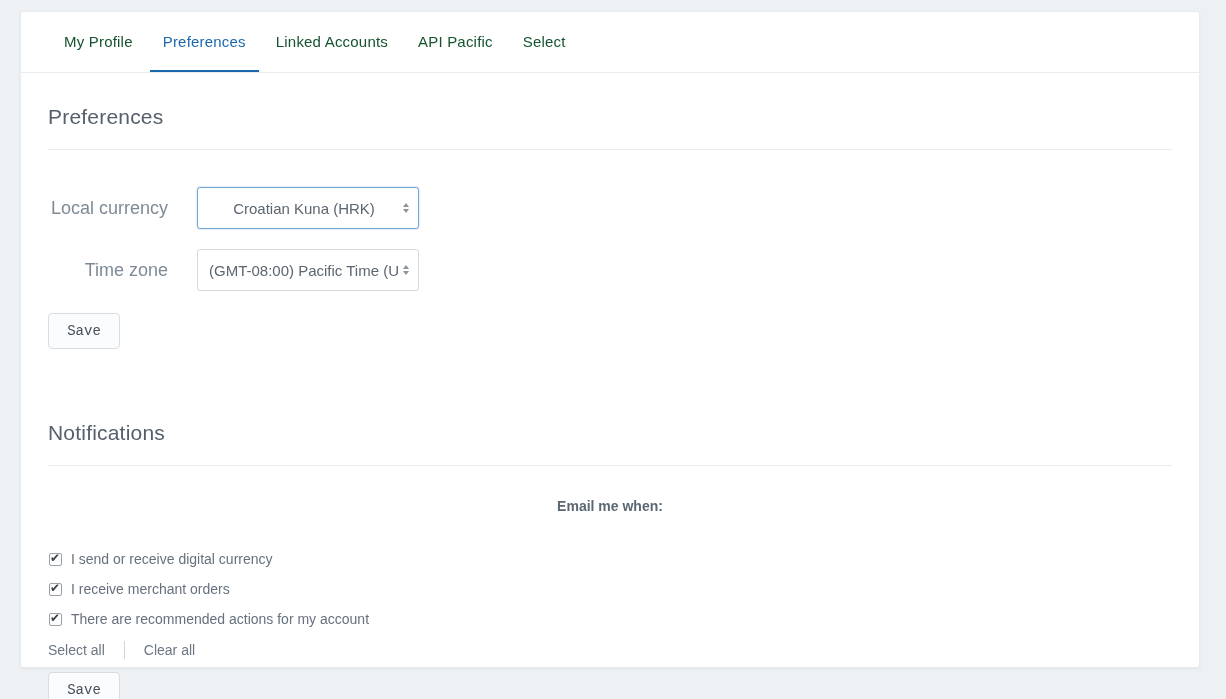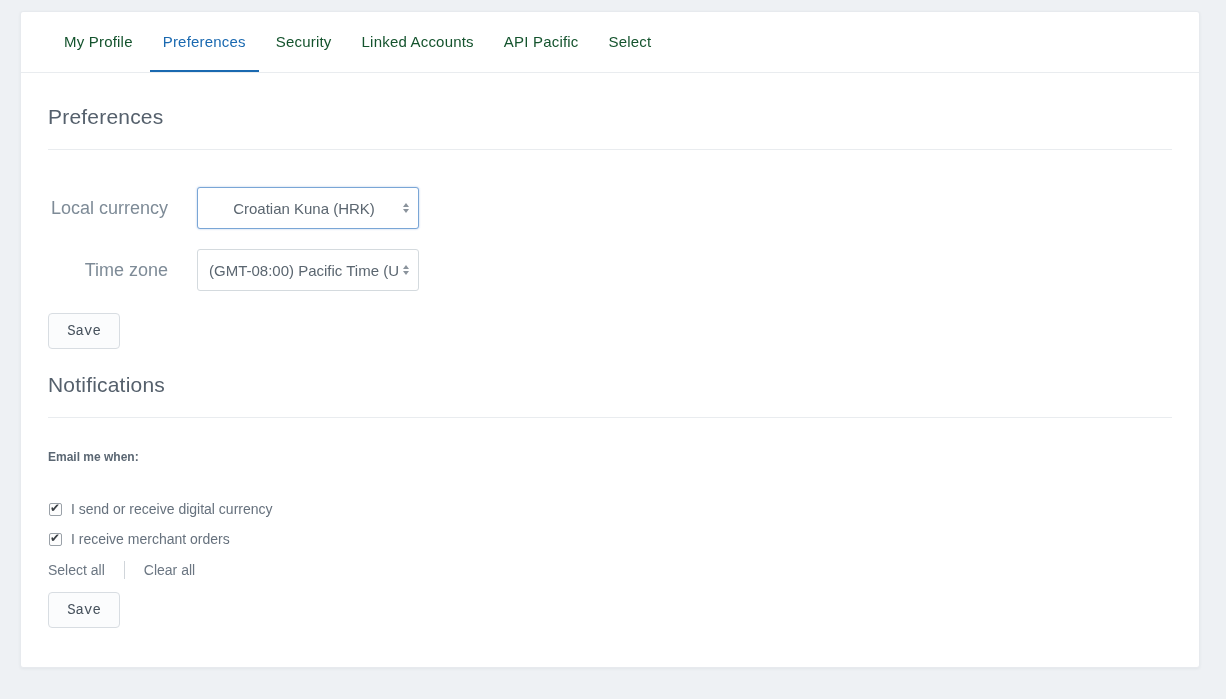--- a/index.html
+++ b/index.html
@@ -44,21 +44,21 @@
   }
   
   .content { padding: 0 27px; }
   .section-title {
     font-size: 21px;
     font-weight: 400;
     color: #55606c;
     letter-spacing: 0.2px;
   }
   .title-pref { margin-top: 32px; }
-  .title-notif { margin-top: 24px; }
+  .title-notif { margin-top: 72px; }
   .divider {
     border: none;
     border-top: 1px solid #e9ecef;
     margin-top: 20px;
   }
   
   .form { margin-top: 37px; }
   .form-row {
     display: flex;
     align-items: center;
@@ -126,23 +126,24 @@
     font-family: Liberation Mono, monospace;
     font-size: 14px;
     color: #47525d;
     cursor: pointer;
   }
   .btn-save-pref { margin-top: 2px; }
   .btn-save-notif { margin-top: 13px; }
   
   .email-label {
     margin-top: 32px;
-    font-size: 12px;
+    font-size: 14px;
     font-weight: 700;
     color: #5b6773;
+    text-align: center;
   }
   .checkbox-list { margin-top: 37px; }
   .checkbox-row {
     display: flex;
     align-items: center;
     margin-bottom: 14px;
   }
   .checkbox {
     appearance: none;
     -webkit-appearance: none;
@@ -185,21 +186,20 @@
   }
 </style>
 </head>
 <body>
 
 <div class="card">
 
   <div class="tabbar">
     <div class="tab">My Profile</div>
     <div class="tab active">Preferences</div>
-    <div class="tab">Security</div>
     <div class="tab">Linked Accounts</div>
     <div class="tab">API Pacific</div>
     <div class="tab">Select</div>
   </div>
 
   <div class="content">
 
     
     <h1 class="section-title title-pref">Preferences</h1>
     <hr class="divider">
@@ -243,20 +243,24 @@
       <label class="checkbox-row">
         <input type="checkbox" class="checkbox" checked="" style="">
         <span class="checkbox-label">I send or receive digital currency</span>
       </label>
 
       <label class="checkbox-row">
         <input type="checkbox" class="checkbox" checked="" style="">
         <span class="checkbox-label">I receive merchant orders</span>
       </label>
 
+      <label class="checkbox-row">
+        <input type="checkbox" class="checkbox" checked="" style="">
+        <span class="checkbox-label">There are recommended actions for my account</span>
+      </label>
 
     </div>
 
     <div class="links-row">
       <a class="link">Select all</a>
       <span class="link-sep"></span>
       <a class="link">Clear all</a>
     </div>
 
     <button class="btn btn-save-notif">Save</button>

